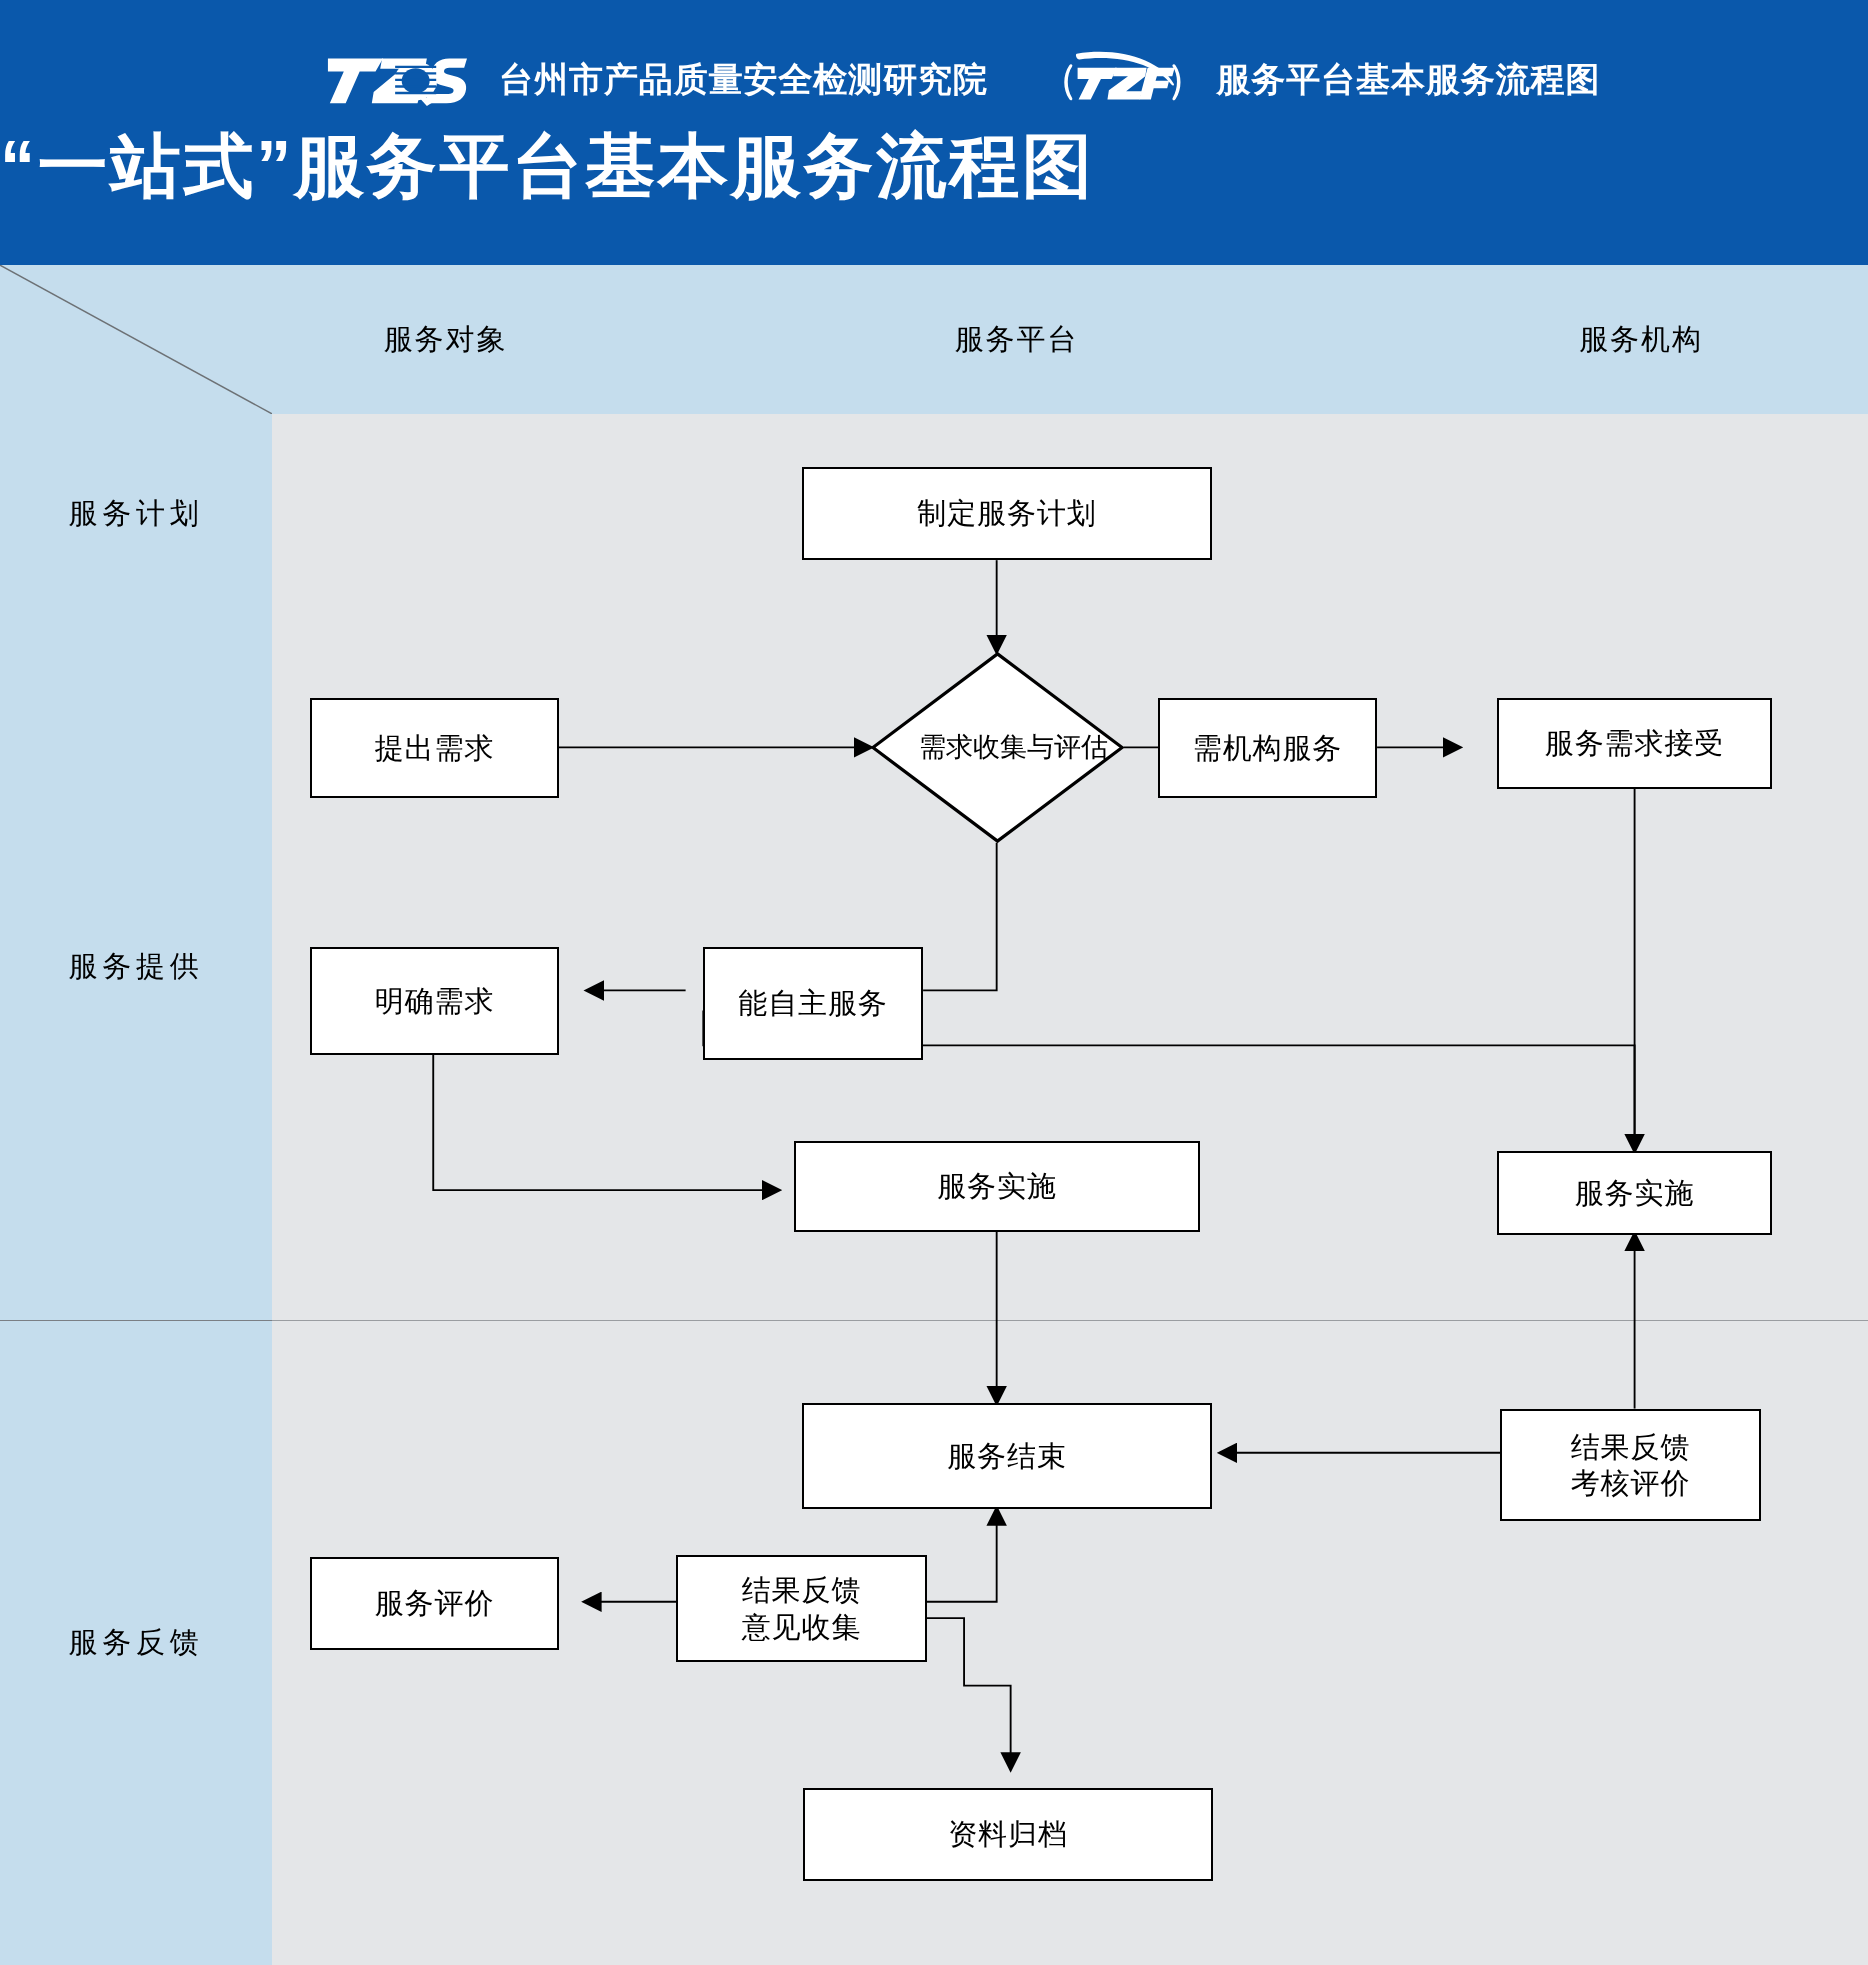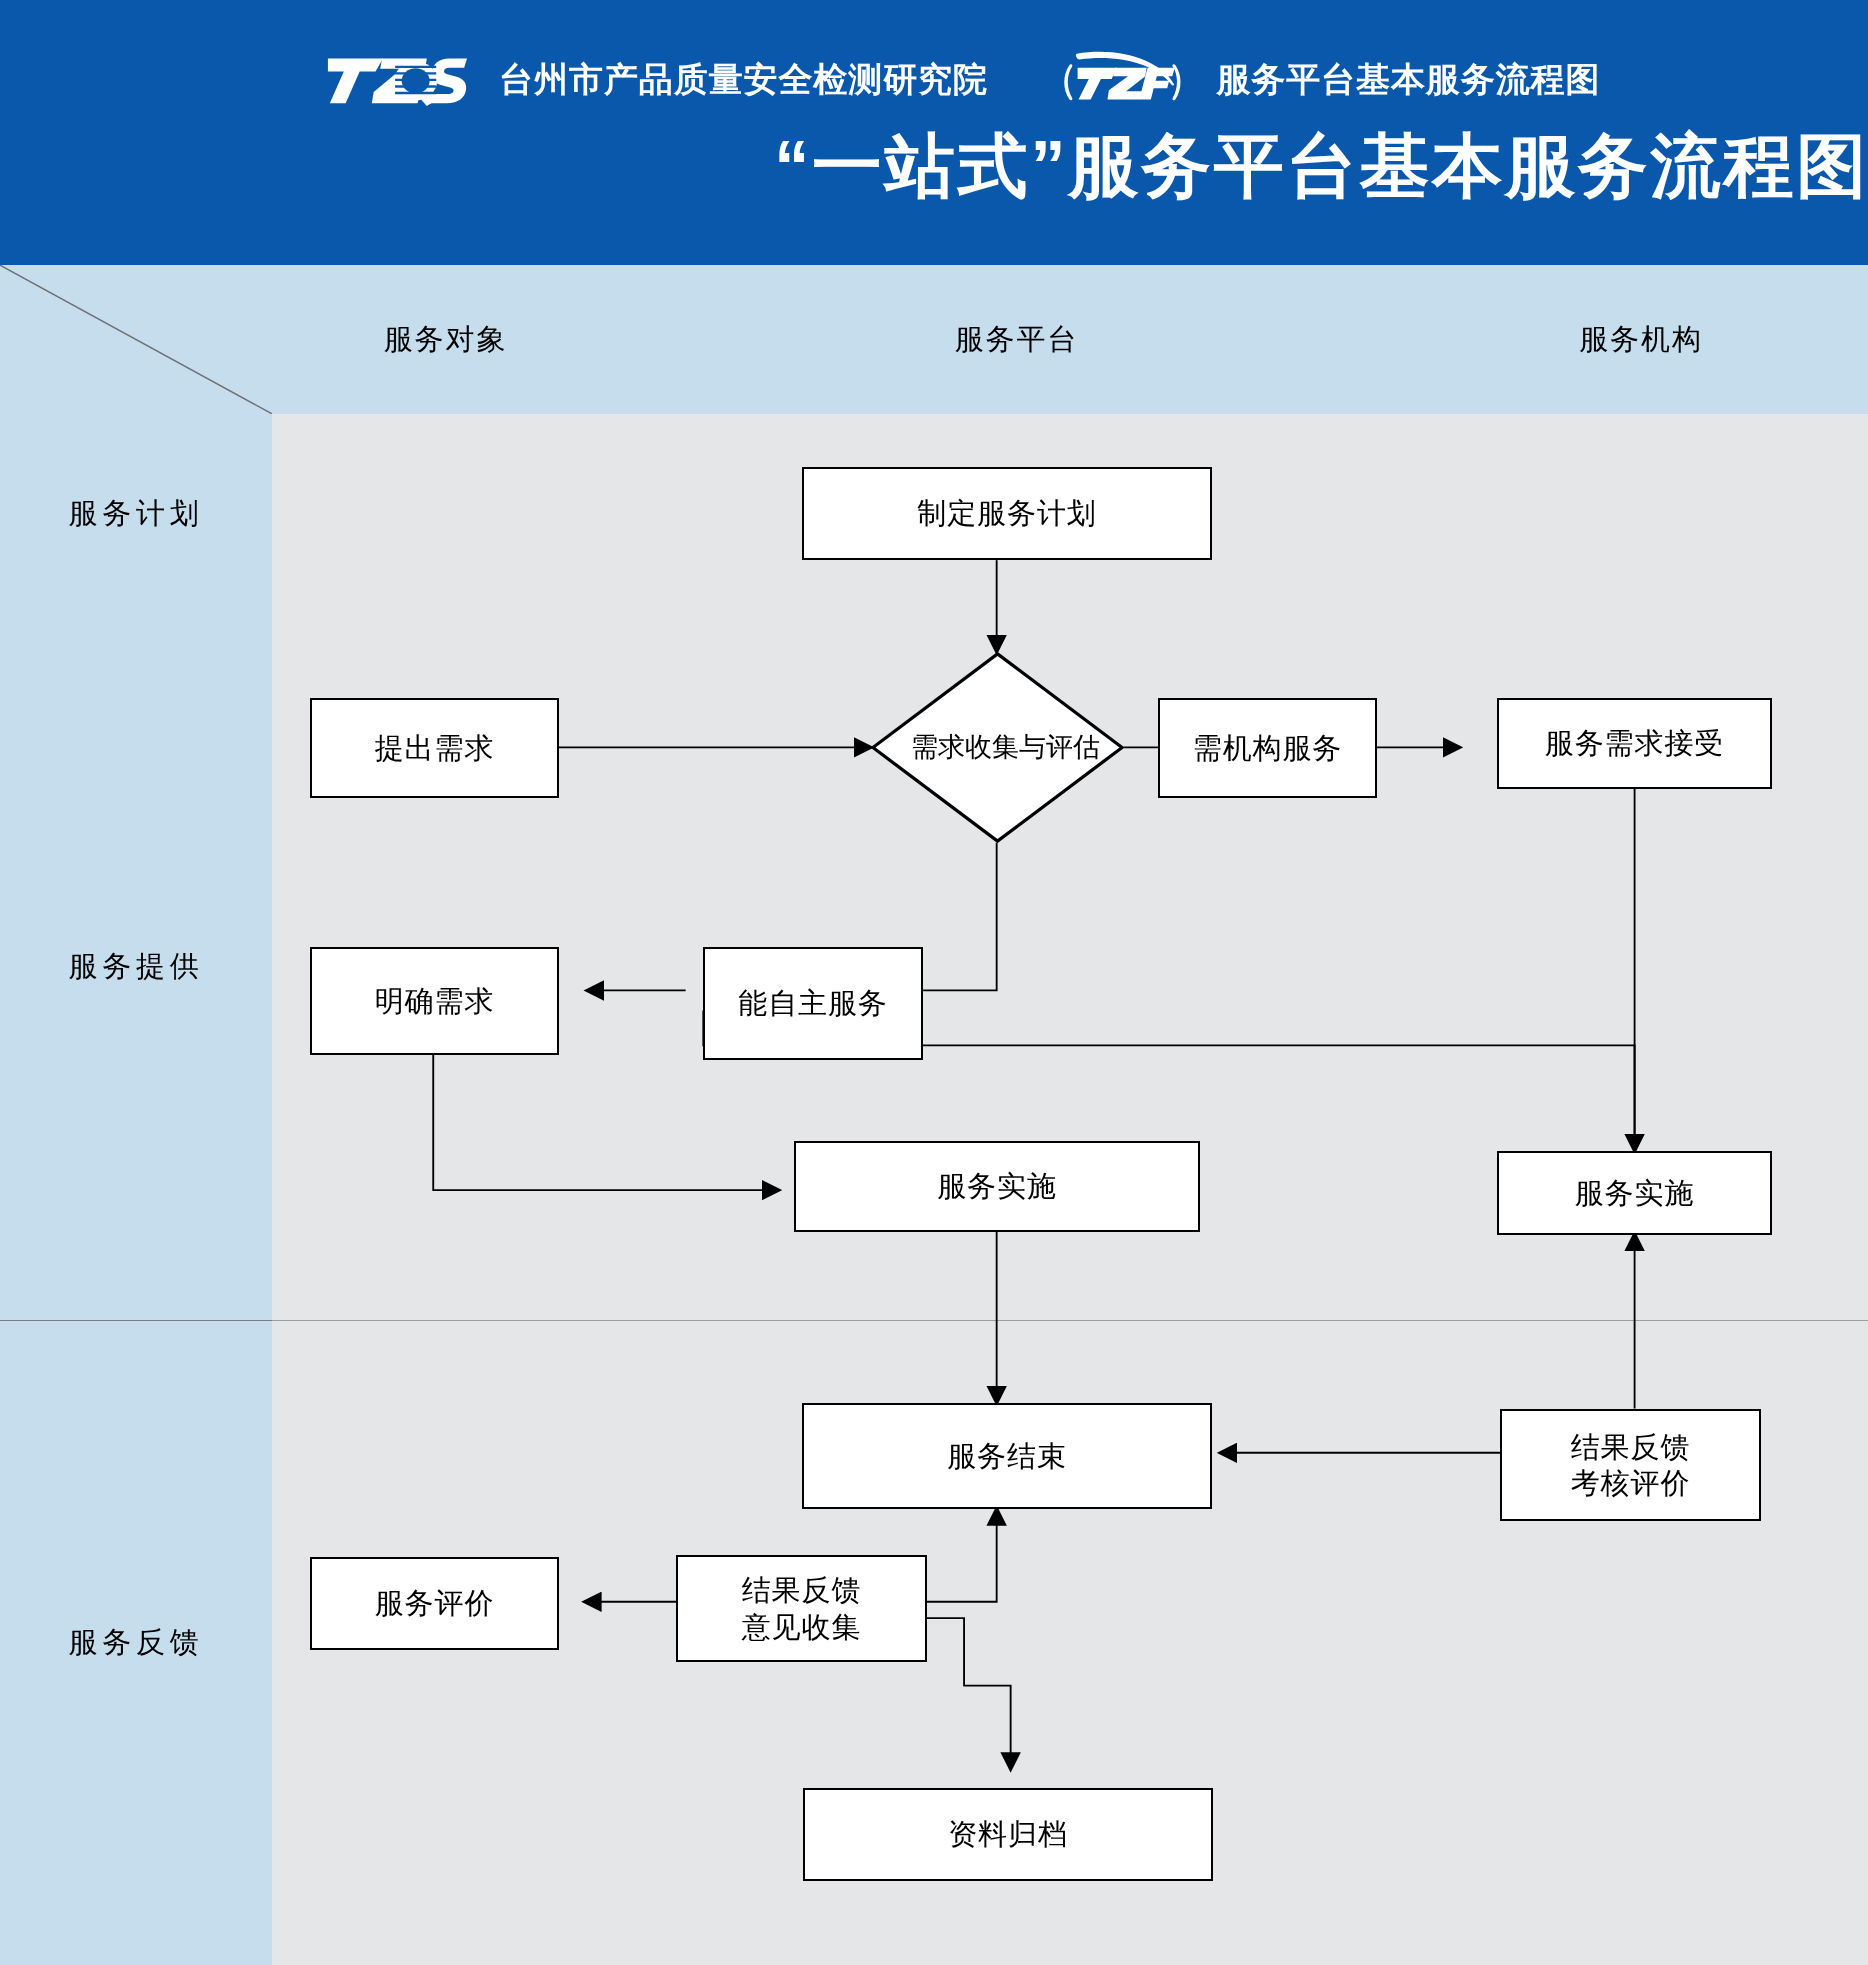--- a/index.html
+++ b/index.html
@@ -23,21 +23,21 @@
     display:flex;align-items:center;justify-content:center;gap:70px;margin-left:29px;
   }
   .logo-unit{display:flex;align-items:center;gap:18.6px;}
   .logo-mark{display:block;}
   .logo-text{
     color:#ffffff;font-size:34px;font-weight:700;letter-spacing:0.9px;
     white-space:nowrap;line-height:1;
   }
   .banner-title{
     position:absolute;left:0;top:126px;width:1869px;
-    text-align:right;color:#ffffff;
+    text-align:left;color:#ffffff;
     font-size:70px;font-weight:700;letter-spacing:2.8px;line-height:1.15;
     white-space:nowrap;
   }
 
   
   .grid{position:absolute;left:0;top:265px;width:1869px;height:1700px;}
 
   .lane-head{
     position:absolute;background:#c5dded;
     border-right:1.4px solid #7b7f85;border-bottom:1.4px solid #7b7f85;
@@ -67,21 +67,21 @@
     position:absolute;background:#ffffff;border:2.3px solid #000000;
     display:flex;align-items:center;justify-content:center;
     text-align:center;font-size:29px;color:#000;line-height:1.25;
     letter-spacing:0.9px;box-sizing:border-box;z-index:4;
     pointer-events:auto;
   }
   .diamond{
     position:absolute;z-index:4;pointer-events:auto;
   }
   .diamond .dlabel{
-    position:absolute;left:8px;top:0;width:100%;height:100%;
+    position:absolute;left:16px;top:0;width:100%;height:100%;
     display:flex;align-items:center;justify-content:center;
     text-align:center;font-size:27px;color:#000;line-height:1.2;
     white-space:pre-line;
   }
 </style>
 </head>
 <body>
 
 <div id="page">
 

